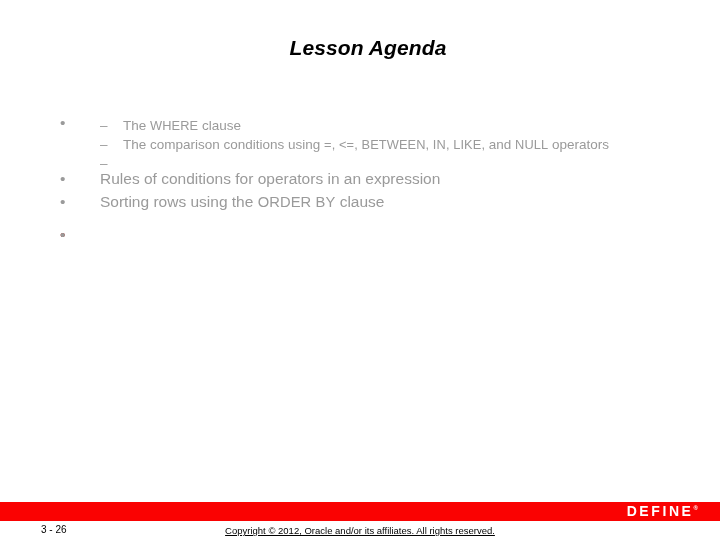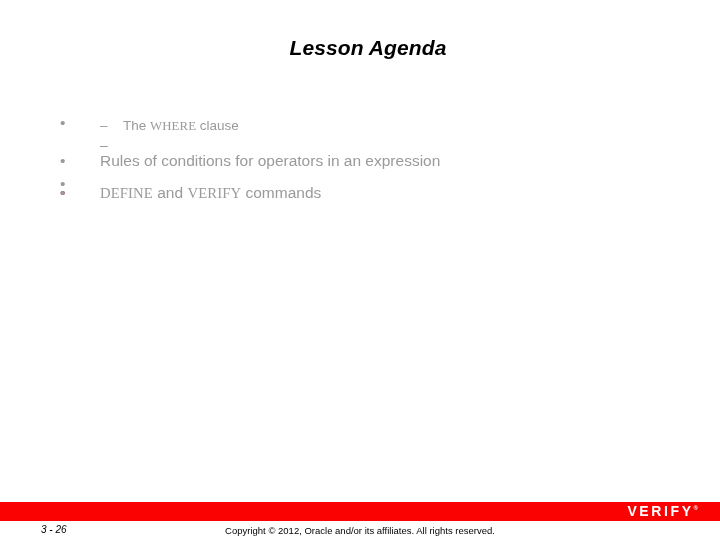--- a/index.html
+++ b/index.html
@@ -87,21 +87,21 @@
   }
   .lvl2 .marker {
     position: absolute;
     left: 0;
     top: 0;
     color: #9a9a9a;
   }
 
   
   .mono {
-    font-family: Liberation Serif, serif;
+    font-family: Liberation Sans, sans-serif;
     font-size: 0.95em;
     letter-spacing: 0.1px;
   }
 
   
   .footer-bar {
     position: absolute;
     left: 0;
     top: 502px;
     width: 720px;
@@ -121,30 +121,30 @@
     font-size: 6px;
     vertical-align: super;
     letter-spacing: 0;
   }
   .page-number {
     position: absolute;
     left: 41px;
     top: 524px;
     font-size: 10px;
     color: #000000;
-    font-style: italic;
   }
   .copyright {
     position: absolute;
     left: 0;
     top: 525px;
     width: 720px;
     text-align: center;
     font-size: 9.5px;
     color: #000000;
+    text-decoration: underline;
   }
 </style>
 </head>
 <body>
 
 <div class="slide">
 
   <div class="slide-title">Lesson Agenda</div>
 
   <div class="agenda">
@@ -153,51 +153,52 @@
       <span class="marker">•</span>
     </div>
 
     <div class="sublist">
       <div class="lvl2">
         <span class="marker">–</span>
         <span><span>The </span><span class="mono">WHERE</span><span> clause</span></span>
       </div>
       <div class="lvl2">
         <span class="marker">–</span>
+        <span><span>The comparison conditions using </span><span class="mono">=, &lt;=, BETWEEN, IN, LIKE,</span><span> and </span><span class="mono">NULL</span><span> operators</span></span>
       </div>
       <div class="lvl2">
         <span class="marker">–</span>
       </div>
     </div>
 
     <div class="spacer-md"></div>
 
     <div class="lvl1">
       <span class="marker">•</span>
       <span><span>Rules of conditions for operators in an expression</span></span>
     </div>
 
     <div class="lvl1">
       <span class="marker">•</span>
+      <span><span>Sorting rows using the </span><span class="mono">ORDER BY</span><span> clause</span></span>
     </div>
 
     <div class="spacer-sm"></div>
 
     <div class="lvl1 active tight">
       <span class="marker">•</span>
     </div>
 
     <div class="lvl1">
       <span class="marker">•</span>
-      <span><span class="mono">DEFINE</span><span> and </span><span class="mono">VERIFY</span><span> commands</span></span>
     </div>
 
   </div>
 
   <div class="footer-bar"></div>
 
-  <div class="oracle-logo"><span>VERIFY</span><span class="tm">®</span></div>
+  <div class="oracle-logo"><span>DEFINE</span><span class="tm">®</span></div>
 
   <div class="page-number">3 - 26</div>
 
   <div class="copyright">Copyright © 2012, Oracle and/or its affiliates. All rights reserved.</div>
 
 </div>
 
 </body></html>

